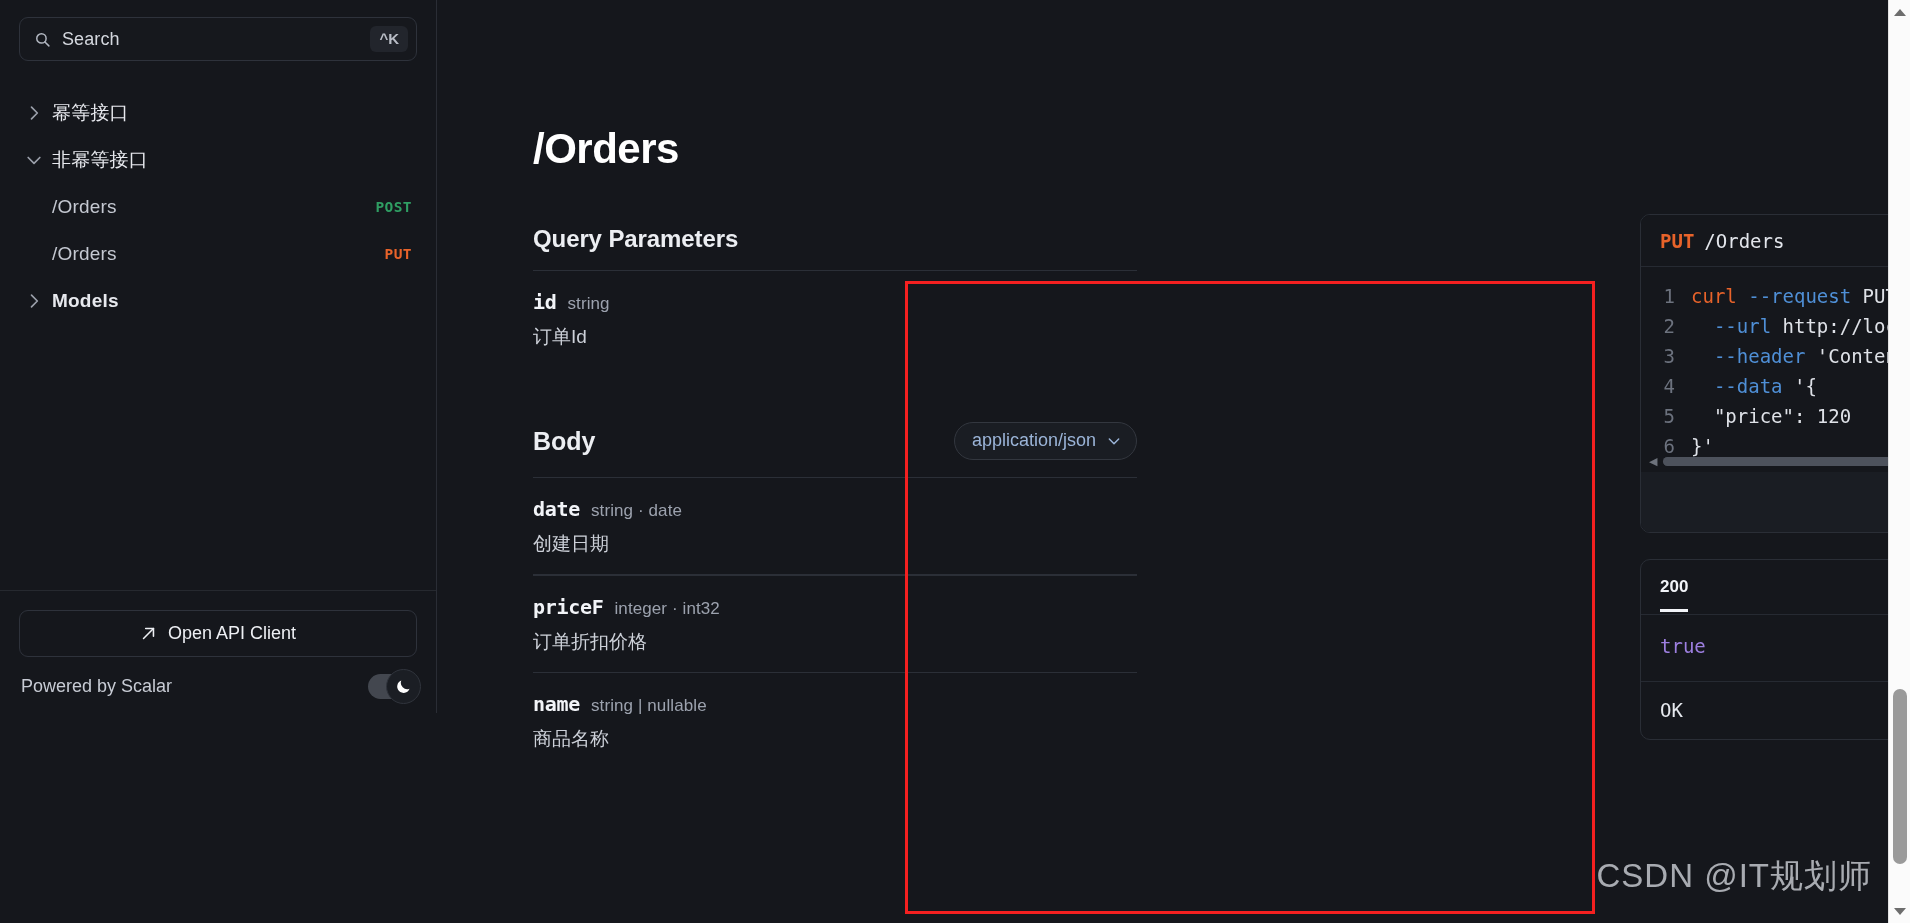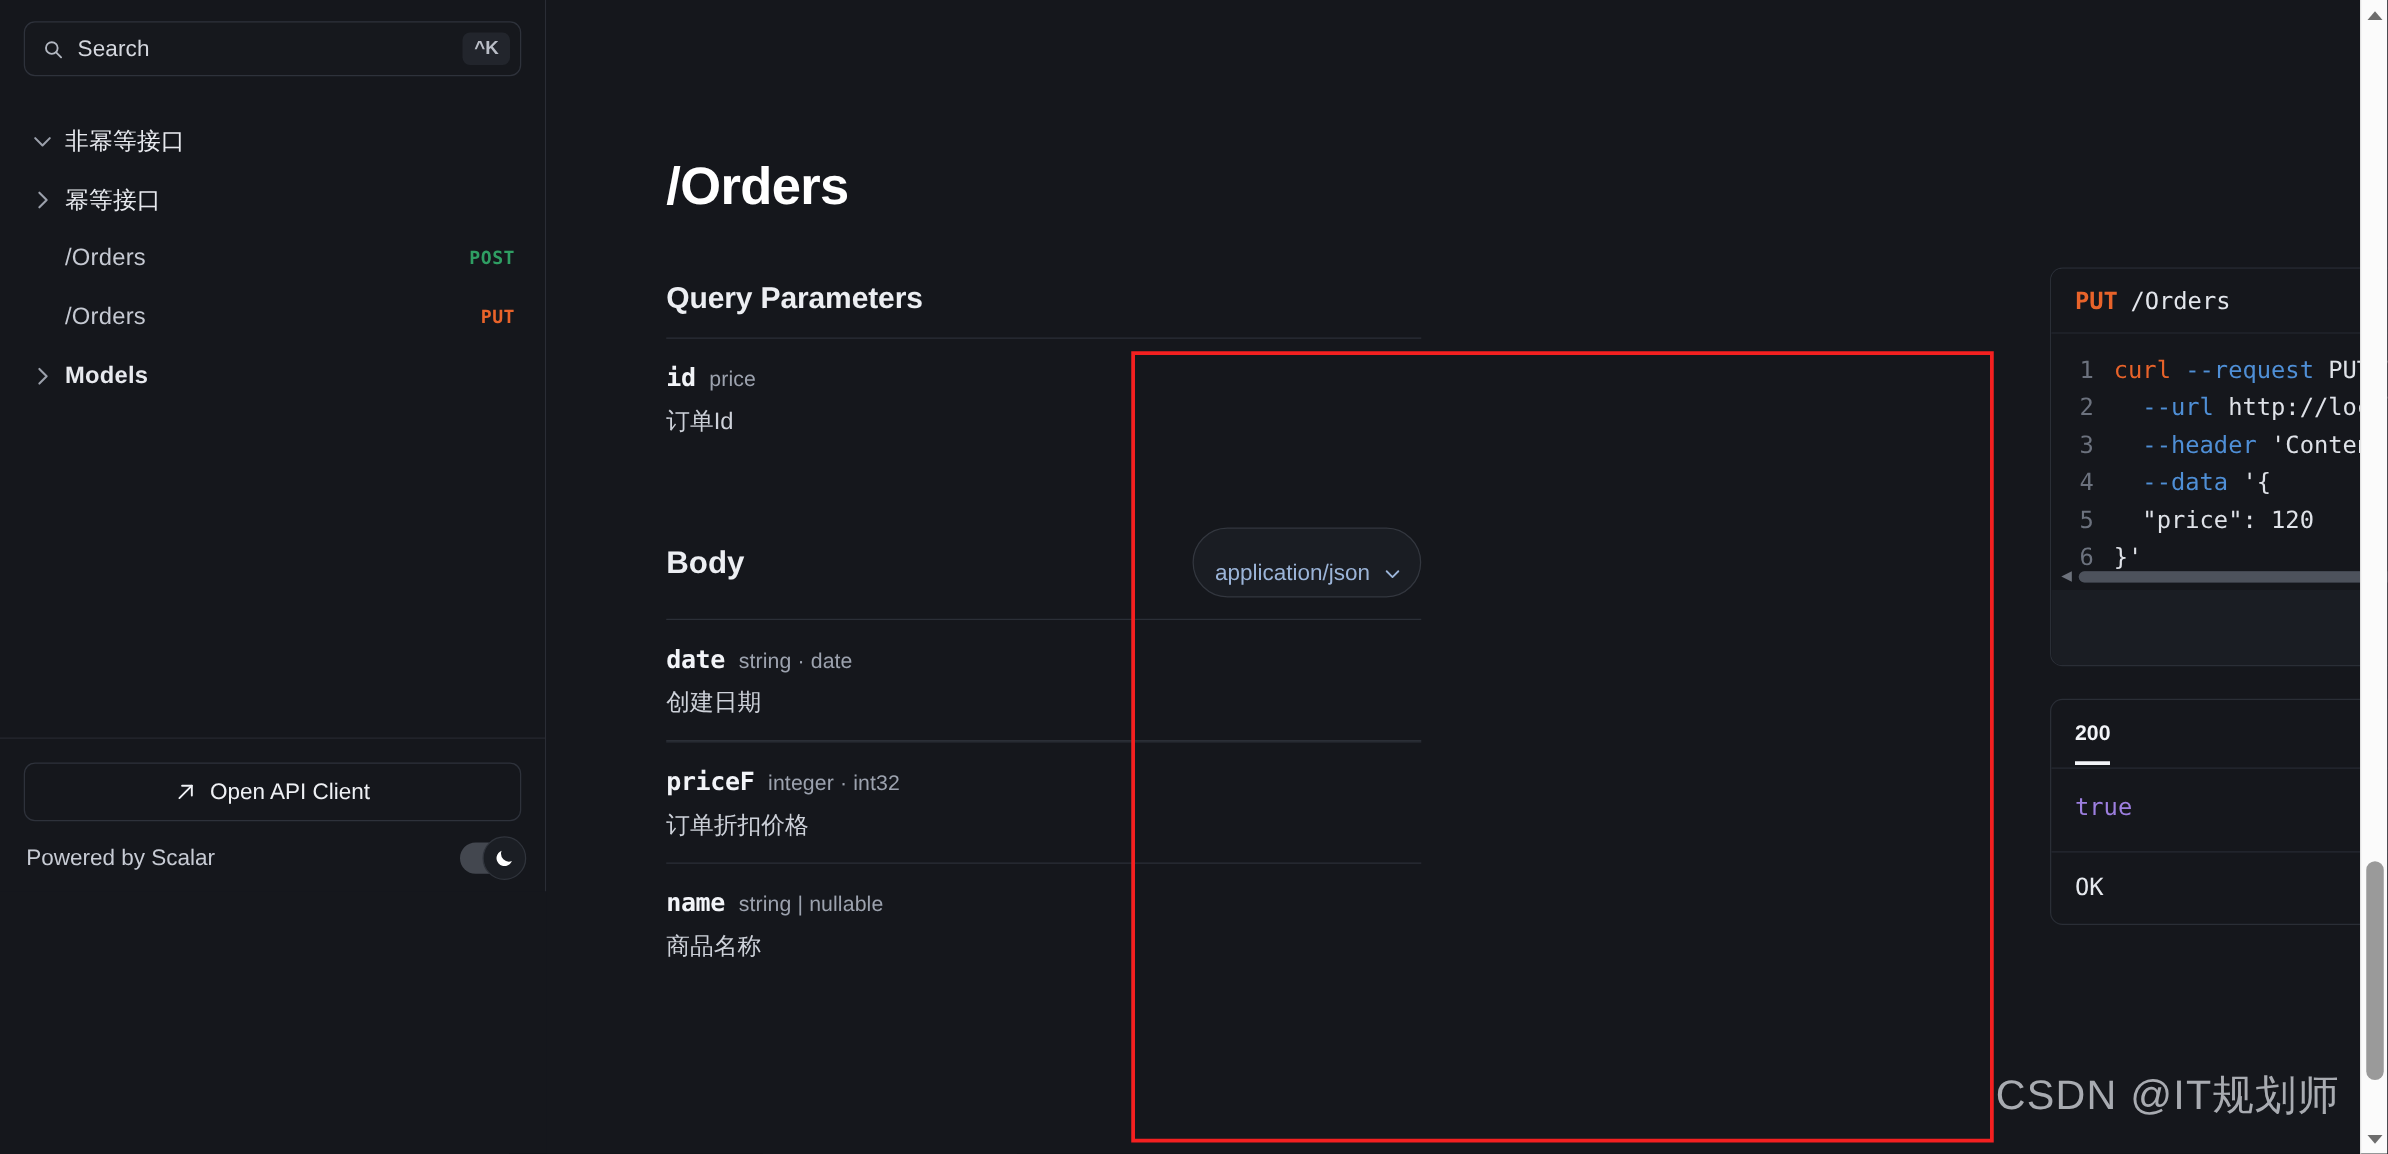--- a/index.html
+++ b/index.html
@@ -196,21 +196,21 @@
   }
   .body-title {
     font-size: 25px;
     font-weight: 700;
     color: #eceef2;
   }
   .mime-pill {
     margin-left: auto;
     border: 1px solid #33373f;
     border-radius: 999px;
-    padding: 25px 14px 8px 17px;
+    padding: 7px 14px 8px 17px;
     display: flex;
     align-items: center;
     gap: 10px;
     cursor: pointer;
     background: #1a1d23;
   }
   .mime-pill span {
     font-size: 18px;
     color: #9bb4d8;
   }
@@ -416,30 +416,30 @@
         </svg>
         <div class="search-ph">Search</div>
         <div class="kbd">^K</div>
       </div>
     </div>
 
     <nav class="nav">
 
       <div class="nav-row">
         <svg class="chev" viewBox="0 0 24 24" fill="none" stroke="#9ba0ab" stroke-width="2">
+          <polyline points="9,5 16,12 9,19" stroke-linecap="round" stroke-linejoin="round"></polyline>
+        </svg>
+        <span class="nav-label">幂等接口</span>
+      </div>
+
+      <div class="nav-row">
+        <svg class="chev" viewBox="0 0 24 24" fill="none" stroke="#9ba0ab" stroke-width="2">
           <polyline points="5,9 12,16 19,9" stroke-linecap="round" stroke-linejoin="round"></polyline>
         </svg>
         <span class="nav-label">非幂等接口</span>
-      </div>
-
-      <div class="nav-row">
-        <svg class="chev" viewBox="0 0 24 24" fill="none" stroke="#9ba0ab" stroke-width="2">
-          <polyline points="9,5 16,12 9,19" stroke-linecap="round" stroke-linejoin="round"></polyline>
-        </svg>
-        <span class="nav-label">幂等接口</span>
       </div>
 
       <div class="nav-row child">
         <span class="nav-label">/Orders</span>
         <span class="method post">POST</span>
       </div>
 
       <div class="nav-row child">
         <span class="nav-label">/Orders</span>
         <span class="method put">PUT</span>
@@ -481,21 +481,21 @@
 
       <h1 class="page-title">/Orders</h1>
 
       <h2 class="section-title">Query Parameters</h2>
 
       <div class="param-list">
         <div class="rule"></div>
         <div class="param">
           <div class="param-head">
             <span class="p-name">id</span>
-            <span class="p-meta">price</span>
+            <span class="p-meta">string</span>
           </div>
           <div class="p-desc">订单Id</div>
         </div>
       </div>
 
       <div class="body-head">
         <span class="body-title">Body</span>
         <div class="mime-pill">
           <span>application/json</span>
           <svg class="chev-sm" viewBox="0 0 24 24" fill="none" stroke="#9bb4d8" stroke-width="2.2">

